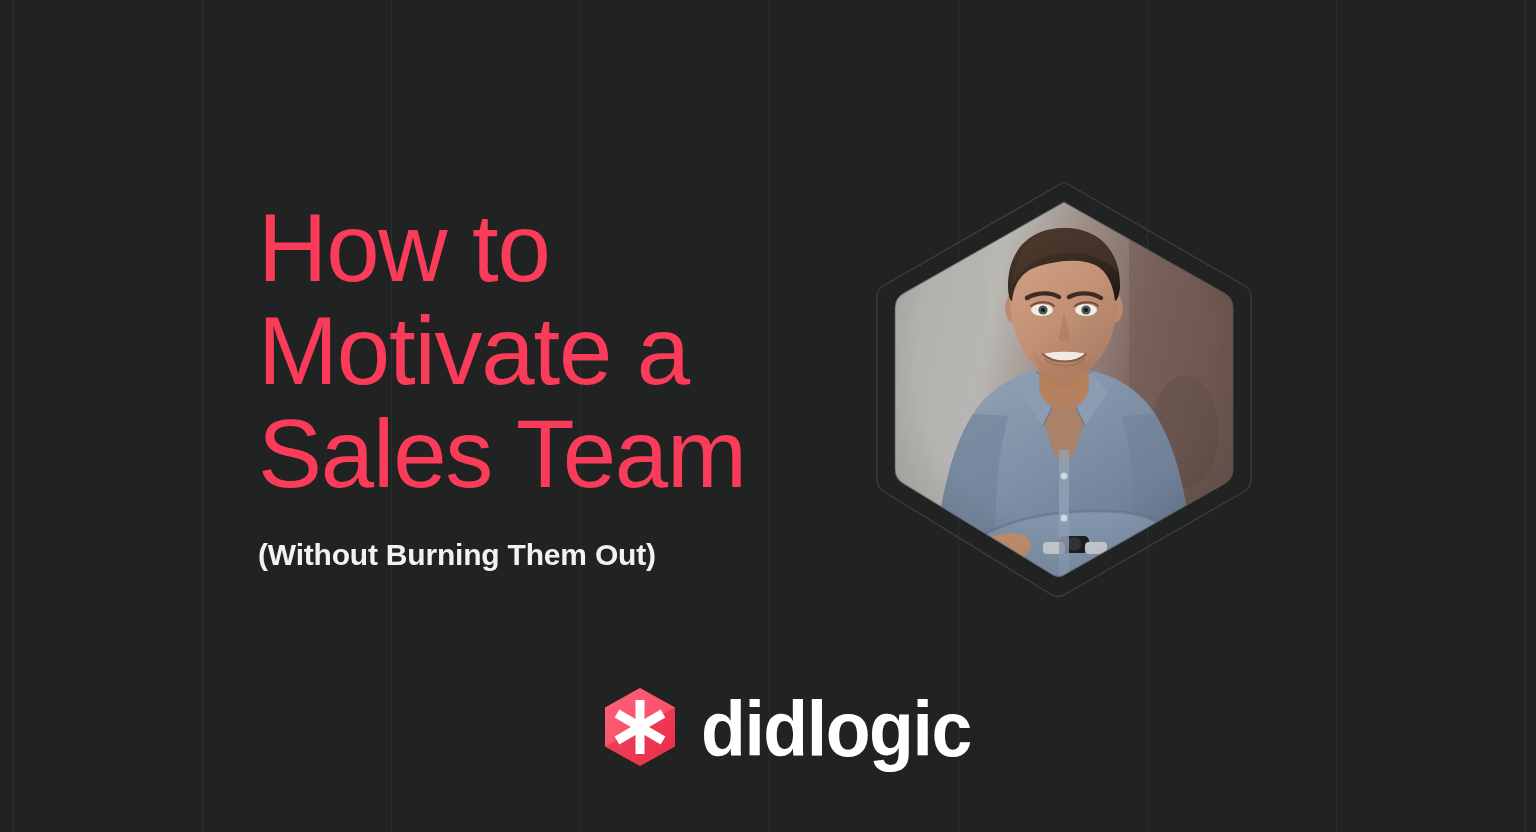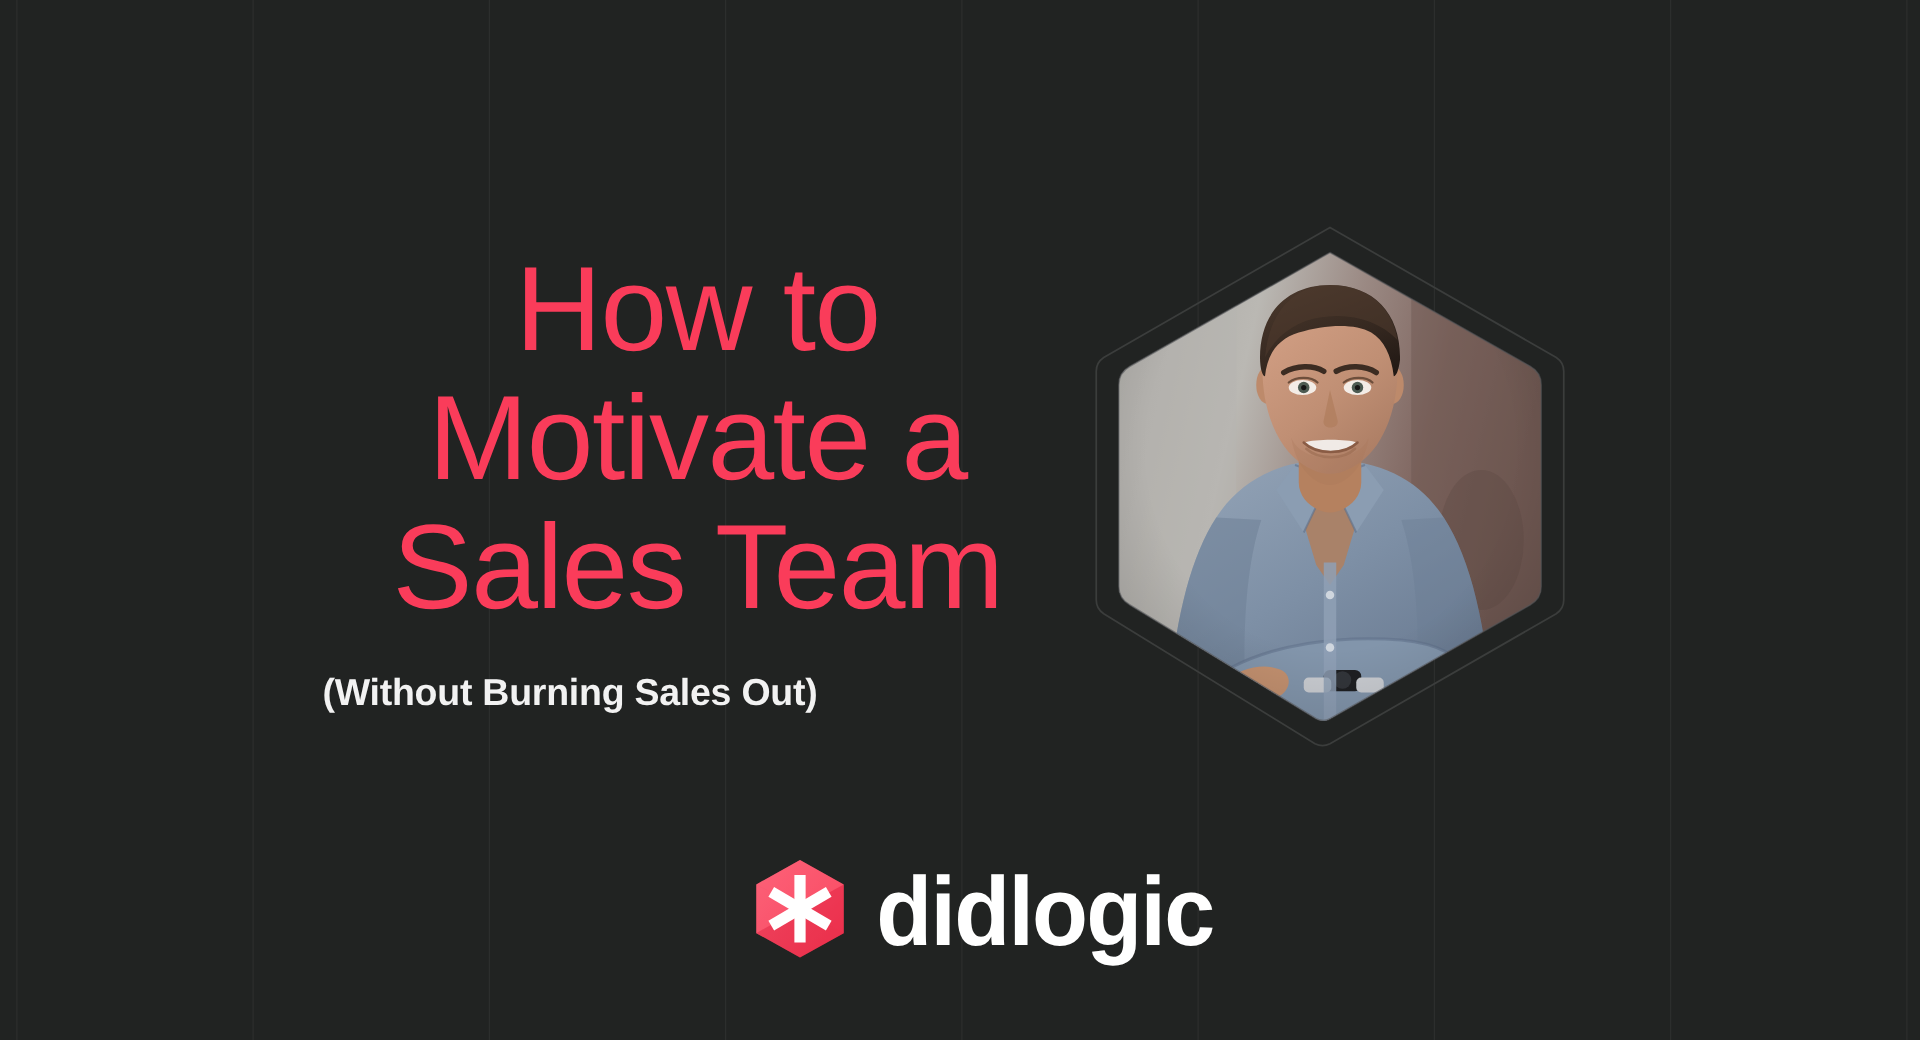--- a/index.html
+++ b/index.html
@@ -44,21 +44,20 @@
   }
 
   .headline {
     color:#fa3c5a;
     font-size:96px;
     line-height:103px;
     font-weight:400;
     letter-spacing:-1.2px;
     white-space:pre-line;
     font-family:"Liberation Sans", sans-serif;
-    text-align:center;
   }
 
   .subhead {
     margin-top:32px;
     color:#f2f2f2;
     font-size:30px;
     line-height:36px;
     font-weight:700;
     letter-spacing:-0.2px;
     font-family:"Liberation Sans", sans-serif;
@@ -128,21 +127,21 @@
     <div class="grid-line" style="left:958px"></div>
     <div class="grid-line" style="left:1147px"></div>
     <div class="grid-line" style="left:1336px"></div>
     <div class="grid-line" style="left:1525px"></div>
   </div>
 
   <div class="copy">
     <h1 class="headline">How to
 Motivate a
 Sales Team</h1>
-    <p class="subhead">(Without Burning Sales Out)</p>
+    <p class="subhead">(Without Burning Them Out)</p>
   </div>
 
   <div class="portrait-wrap">
 
     <div class="hex-outline">
       <svg viewBox="0 0 386 425" xmlns="http://www.w3.org/2000/svg">
         <path d="M193 6 L374 110 Q380 114 380 121 L380 304 Q380 311 374 315 L193 419 Q187 422 181 419 L12 315 Q6 311 6 304 L6 121 Q6 114 12 110 Z" fill="none" stroke="#3b3d3c" stroke-width="1.4"></path>
       </svg>
     </div>
 

